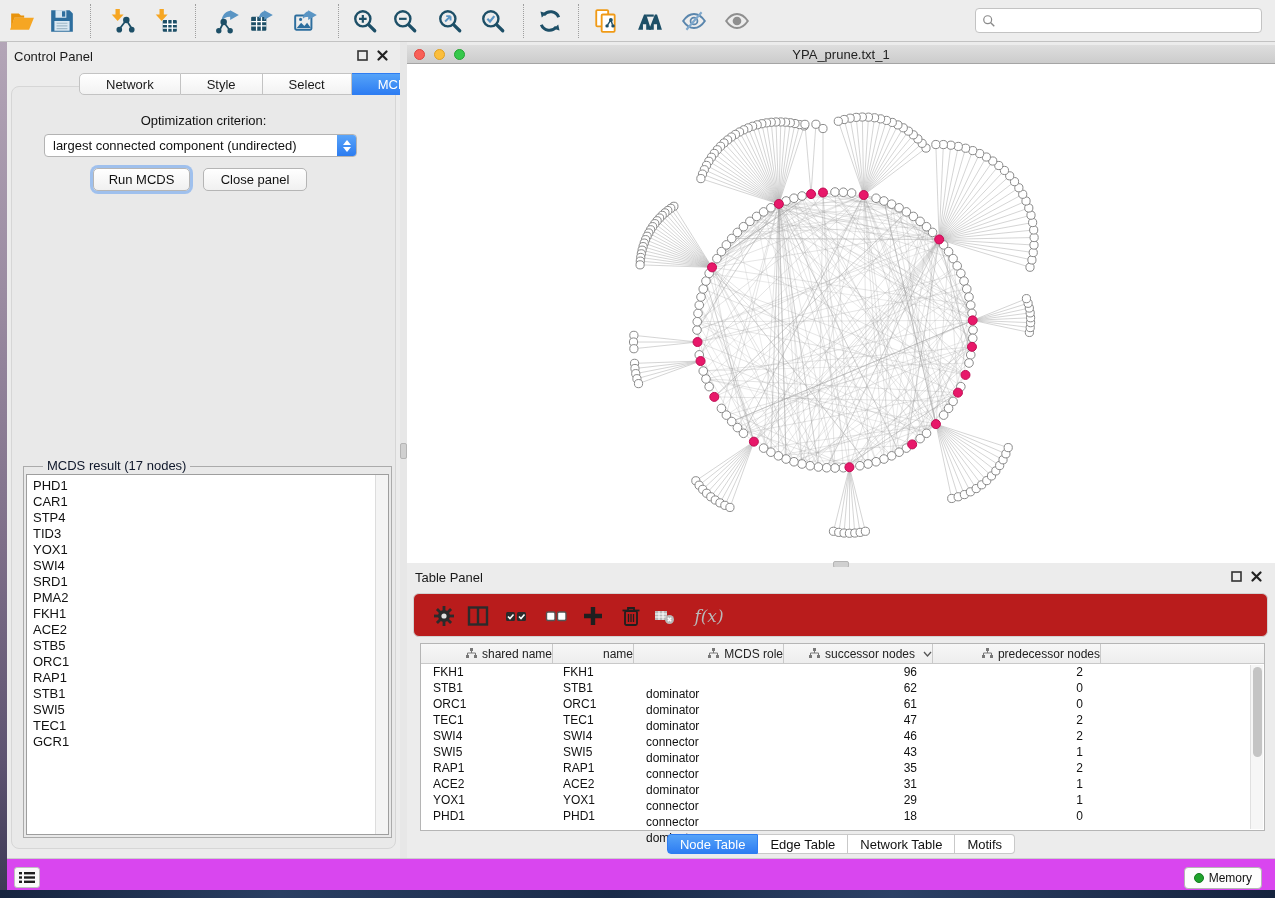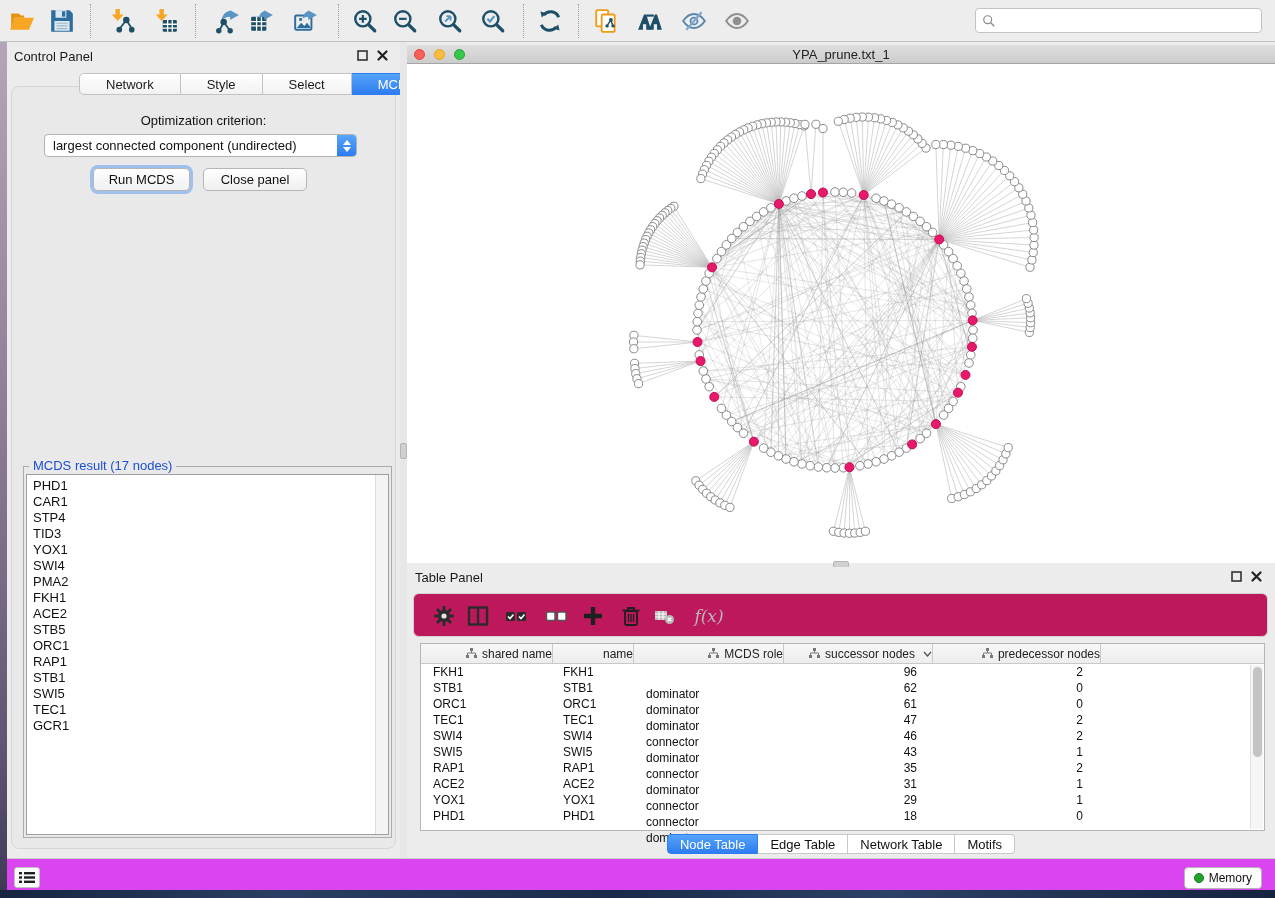--- a/index.html
+++ b/index.html
@@ -43,22 +43,22 @@
     border:1px solid #b3b3b3; border-radius:4px; display:flex; align-items:center; }
   .dropdown .dd-text { flex:1; font:13px "Liberation Sans",sans-serif; color:#111; padding-left:8px;
     white-space:nowrap; overflow:hidden; }
   .dropdown .dd-stepper { width:19px; height:21px; border-radius:0 3px 3px 0;
     background:linear-gradient(#5aa4f9,#2c7cf0); display:flex; flex-direction:column; align-items:center; justify-content:center; gap:2px; }
   .btn { background:linear-gradient(#ffffff,#f0f0f0); border:1px solid #b5b5b5; border-radius:5px;
     font:13px "Liberation Sans",sans-serif; color:#111; height:23px; position:absolute; }
   .btn.focus-ring { box-shadow:0 0 0 3px rgba(110,165,240,.6); }
   .group-box { position:absolute; left:16px; top:424px; width:369px; height:372px;
     border:1px solid #ababab; background:#e9e9e9; }
-  .group-legend { position:absolute; top:-9px; left:5px; background:#e9e9e9; padding:0 4px;
-    font:13px "Liberation Sans",sans-serif; color:#1d4ed8; }
+  .group-legend { position:absolute; top:-9px; left:19px; background:#e9e9e9; padding:0 4px;
+    font:13px "Liberation Sans",sans-serif; color:#0f172a; }
   .mcds-list { position:absolute; left:2px; top:7px; right:2px; bottom:2px; background:#fff;
     border:1px solid #9e9e9e; overflow:hidden; }
   .mcds-scroll { position:absolute; right:0; top:0; bottom:0; width:13px; background:#f4f4f4; border-left:1px solid #ddd; }
   .mcds-item { font:13px "Liberation Sans",sans-serif; color:#111; line-height:16px; padding-left:6px; }
   .mcds-items { padding-top:3px; }
 
   
   .v-splitter { position:absolute; left:400px; top:42px; width:7px; height:816px; background:#e7e7e7; }
   .v-handle { position:absolute; left:0; top:401px; width:7px; height:16px; background:#d0d0d0;
     border:1px solid #b5b5b5; border-radius:2px; }
@@ -75,21 +75,21 @@
   .light.red { background:#f95f57; border:1px solid #de443d; }
   .light.yellow { background:#fbbe3c; border:1px solid #dfa023; }
   .light.green { background:#35c84b; border:1px solid #24a334; }
   .net-title { position:absolute; left:0; width:100%; text-align:center; top:2px;
     font:13px "Liberation Sans",sans-serif; color:#222; }
   .net-content { position:absolute; left:0; top:19px; width:868px; height:499px; background:#fff; }
   .net-content svg { display:block; }
 
   
   .table-panel { position:absolute; left:407px; top:567px; width:868px; height:291px; background:#ececec; }
-  .tp-toolbar { position:absolute; left:6px; top:26px; width:855px; height:44px; background:#be185d;
+  .tp-toolbar { position:absolute; left:6px; top:26px; width:855px; height:44px; background:#b91c1c;
     border:1px solid #d2d2d2; border-radius:6px; }
   .tpi { position:absolute; top:10px; width:24px; height:24px; display:flex; align-items:center; justify-content:center; }
   .tpi svg { width:22px; height:22px; }
   .fx-label { font:italic 17px "DejaVu Serif",serif; color:#b9b9b9; }
 
   .node-table { position:absolute; left:13px; top:76px; width:845px; height:188px; background:#fff;
     border:1px solid #b5b5b5; }
   .nt-header { display:flex; height:20px; background:linear-gradient(#f7f7f7,#ededed);
     border-bottom:1px solid #c9c9c9; }
   .nt-hcell { display:flex; align-items:center; justify-content:flex-end; gap:5px; border-right:1px solid #c9c9c9;
@@ -317,20 +317,21 @@
     <div class="group-box">
       <div class="group-legend">MCDS result (17 nodes)</div>
       <div class="mcds-list">
         <div class="mcds-items">
           <div class="mcds-item">PHD1</div>
             <div class="mcds-item">CAR1</div>
             <div class="mcds-item">STP4</div>
             <div class="mcds-item">TID3</div>
             <div class="mcds-item">YOX1</div>
             <div class="mcds-item">SWI4</div>
+            <div class="mcds-item">SRD1</div>
             <div class="mcds-item">PMA2</div>
             <div class="mcds-item">FKH1</div>
             <div class="mcds-item">ACE2</div>
             <div class="mcds-item">STB5</div>
             <div class="mcds-item">ORC1</div>
             <div class="mcds-item">RAP1</div>
             <div class="mcds-item">STB1</div>
             <div class="mcds-item">SWI5</div>
             <div class="mcds-item">TEC1</div>
             <div class="mcds-item">GCR1</div>

